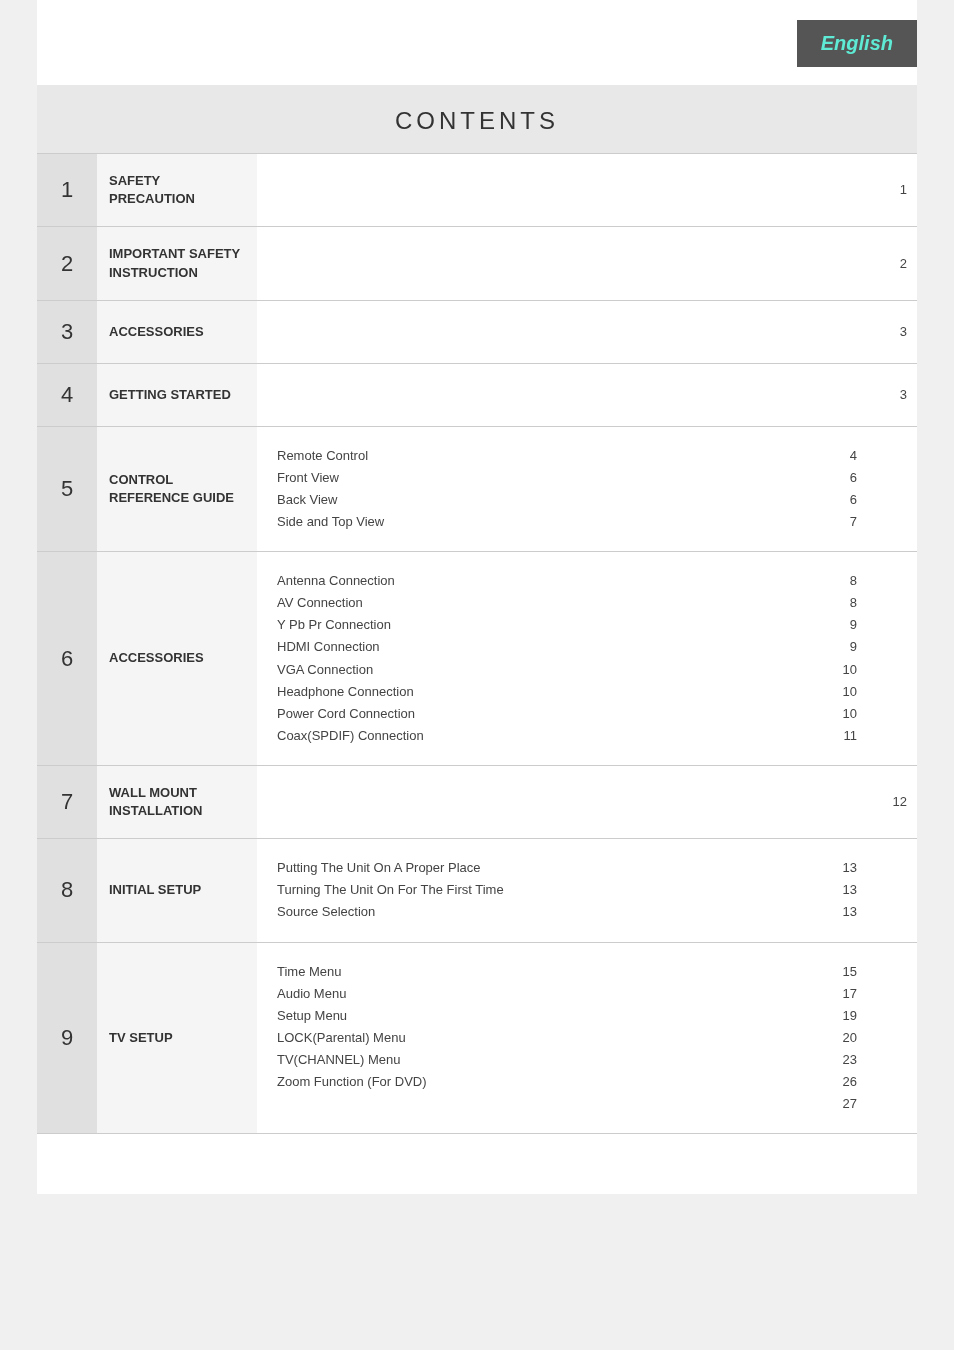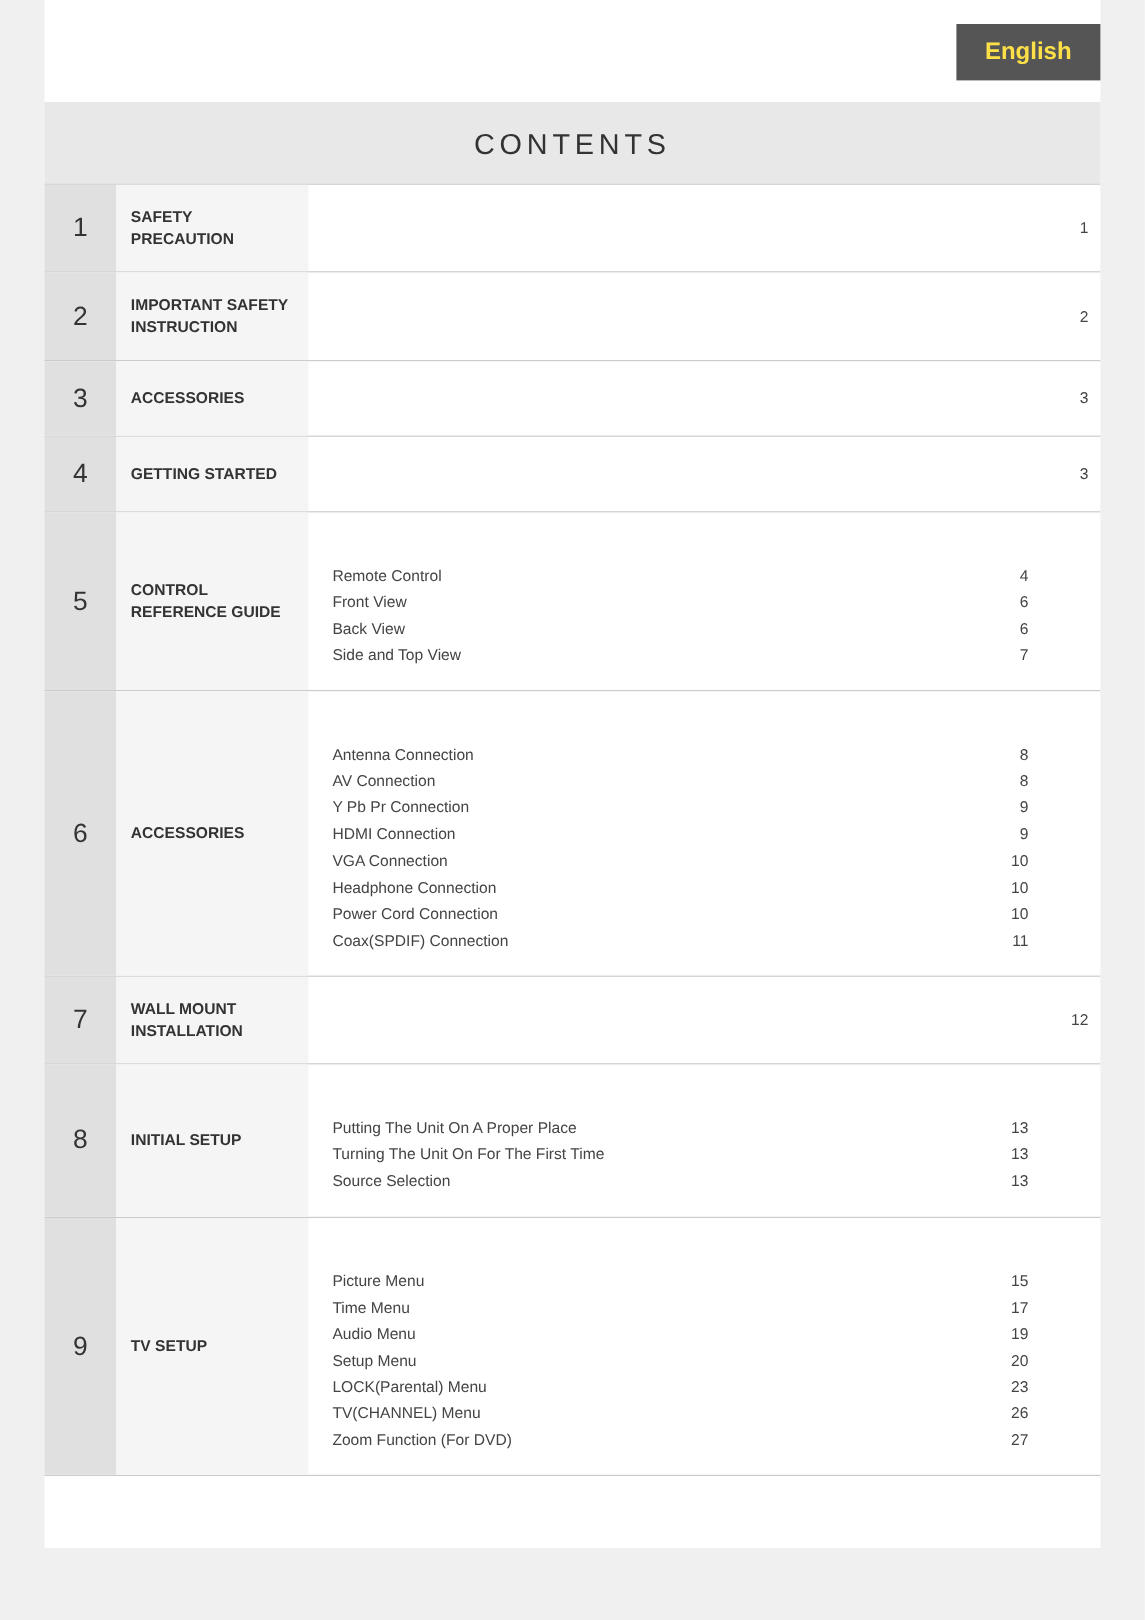--- a/index.html
+++ b/index.html
@@ -16,25 +16,26 @@
       margin: 0 auto;
       padding-bottom: 60px;
     }
     .english-tag {
       display: flex;
       justify-content: flex-end;
       padding: 0;
     }
     .english-label {
       background: #555;
-      color: #fde047;
+      color: #5eead4;
       font-size: 20px;
       font-weight: bold;
       padding: 12px 24px;
       margin-top: 20px;
+      font-style: italic;
     }
     .contents-header {
       background: #e8e8e8;
       text-align: center;
       padding: 22px 0 18px 0;
       margin: 18px 0 0 0;
     }
     .contents-title {
       font-size: 24px;
       font-weight: 400;
@@ -90,21 +91,20 @@
       justify-content: flex-end;
       padding: 18px 10px;
       font-size: 13px;
       color: #444;
       line-height: 1.7;
     }
     .toc-content-inner {
       display: flex;
       width: 100%;
       gap: 10px;
-      margin-top: 24px;
     }
     .toc-sub-items {
       flex: 1;
     }
     .toc-sub-pages {
       text-align: right;
       min-width: 24px;
     }
   </style>
 </head>
@@ -218,21 +218,20 @@
           </div>
         </div>
         <div style="width: 40px;"></div>
       </div>
       <div class="toc-row">
         <div class="toc-num-cell">9</div>
         <div class="toc-title-cell">TV SETUP</div>
         <div class="toc-content-cell">
           <div class="toc-content-inner">
             <div class="toc-sub-items">
-              <div>Picture Menu</div>
               <div>Time Menu</div>
               <div>Audio Menu</div>
               <div>Setup Menu</div>
               <div>LOCK(Parental) Menu</div>
               <div>TV(CHANNEL) Menu</div>
               <div>Zoom Function  (For  DVD)</div>
             </div>
             <div class="toc-sub-pages">
               <div>15</div>
               <div>17</div>

